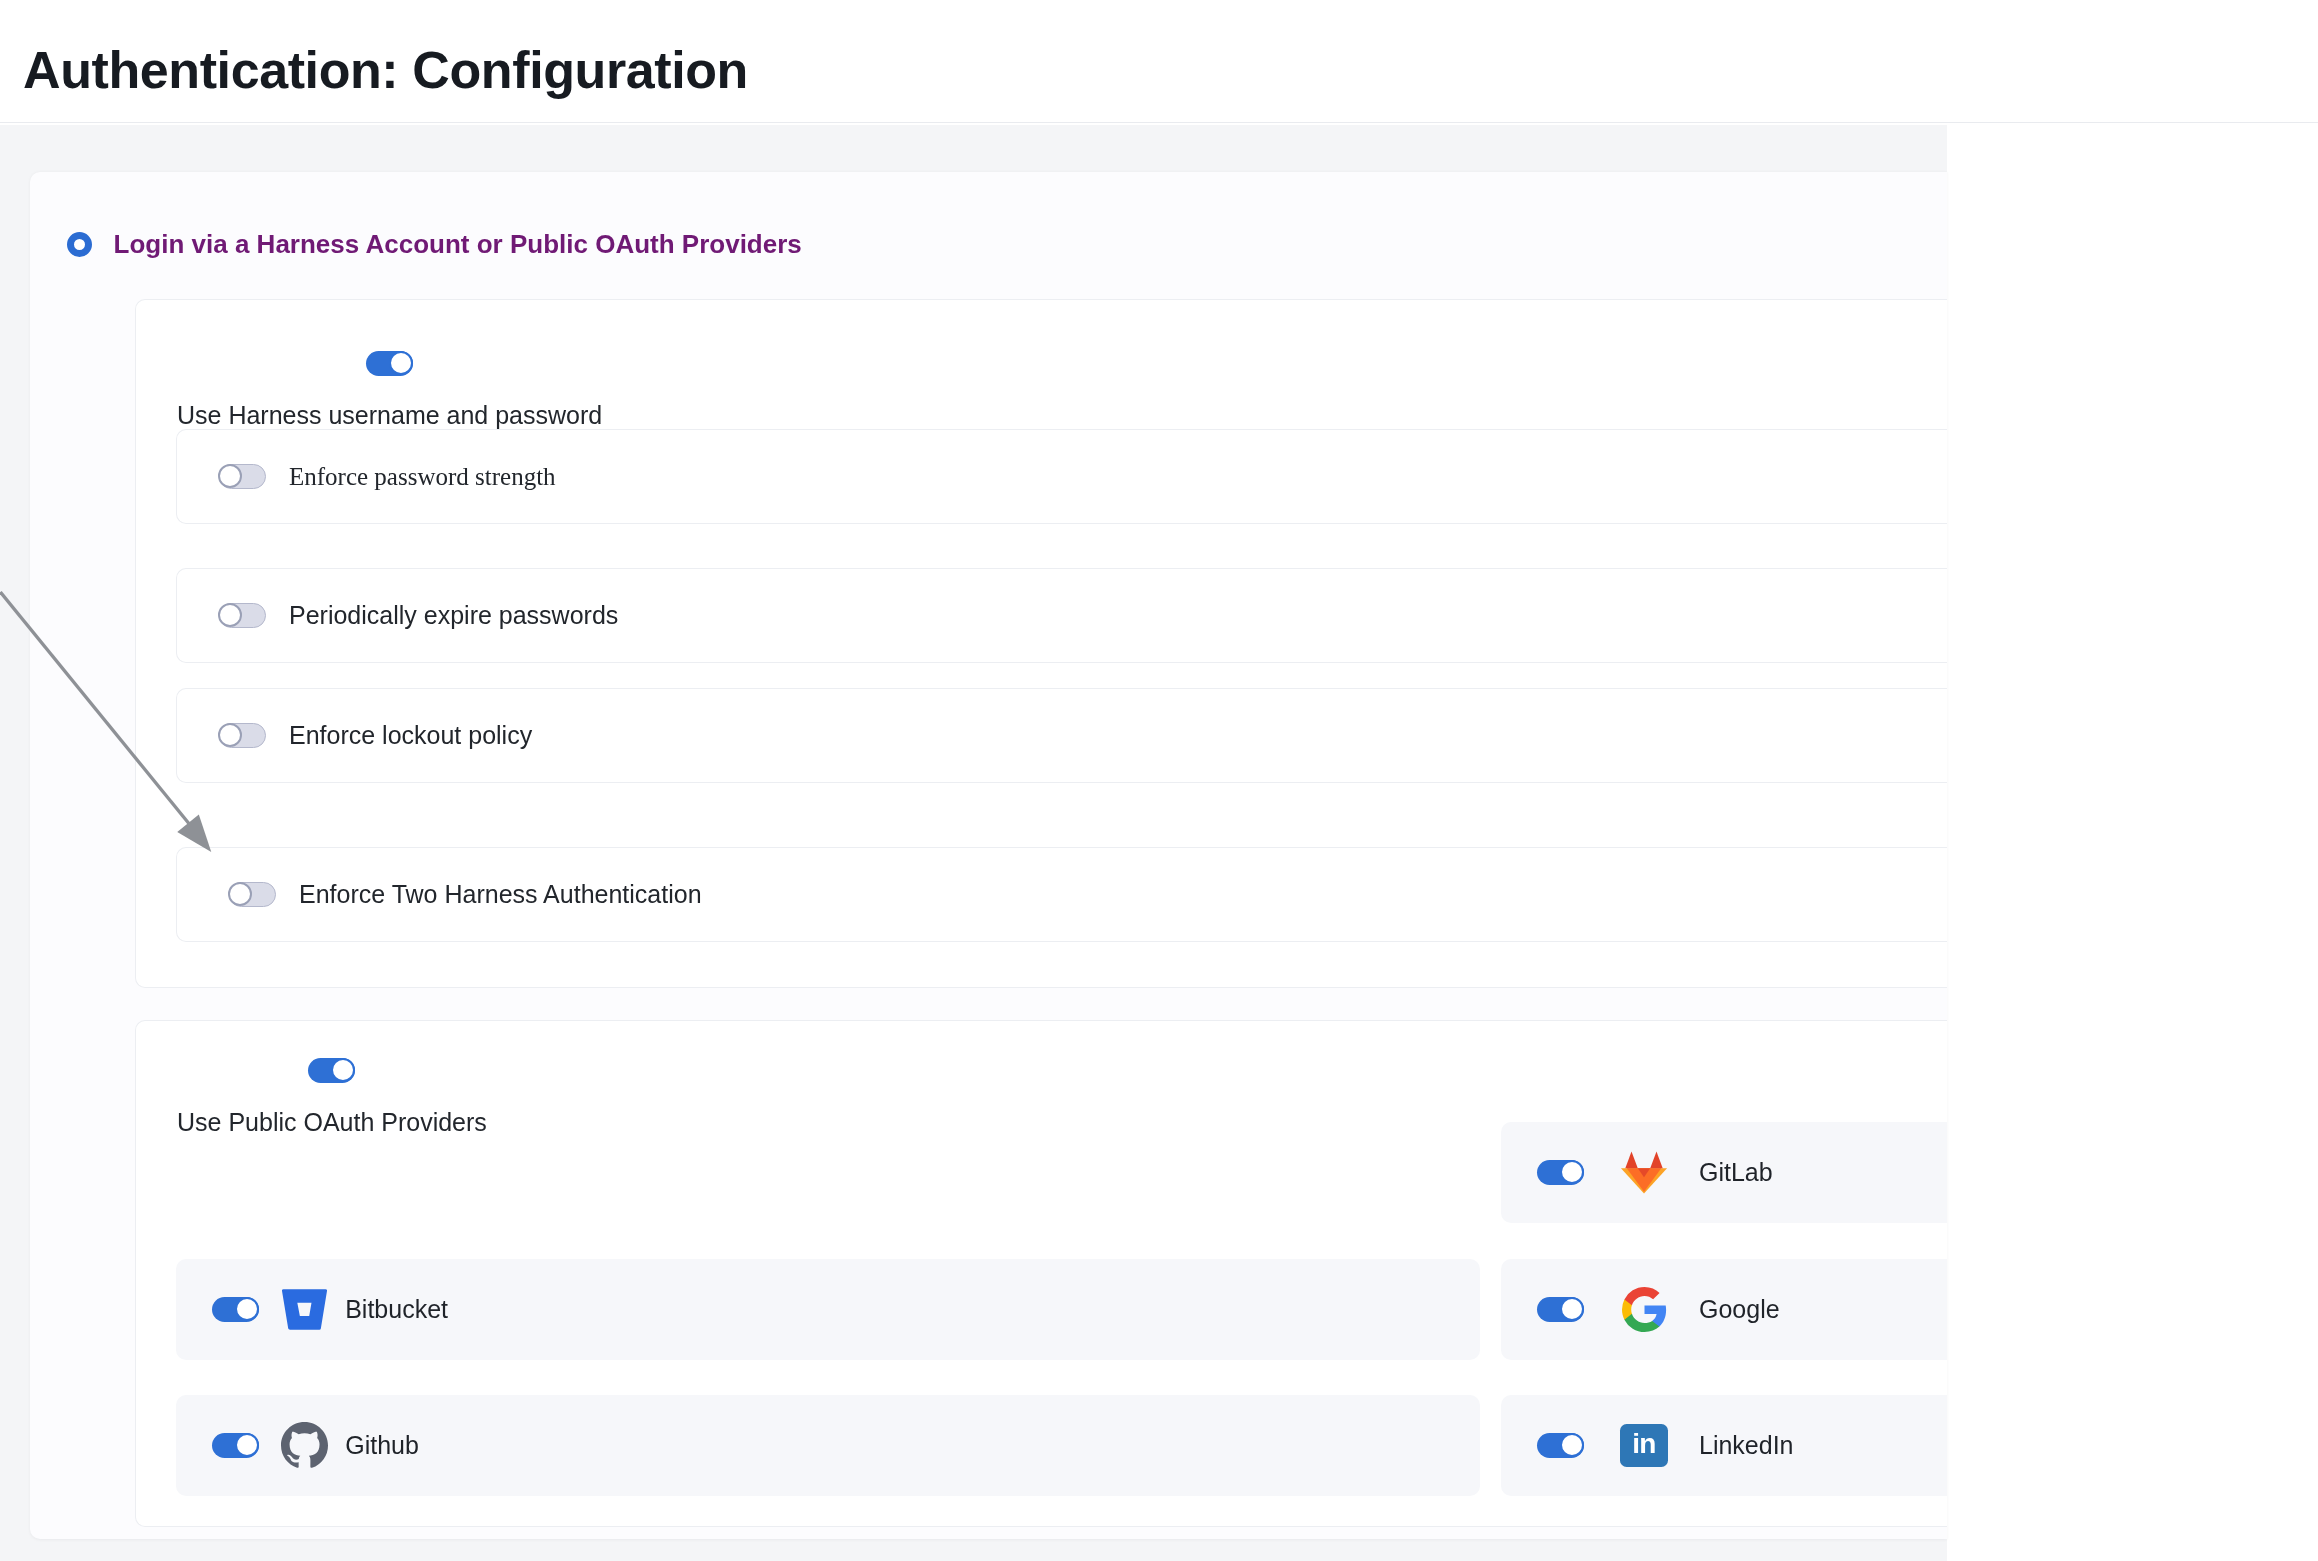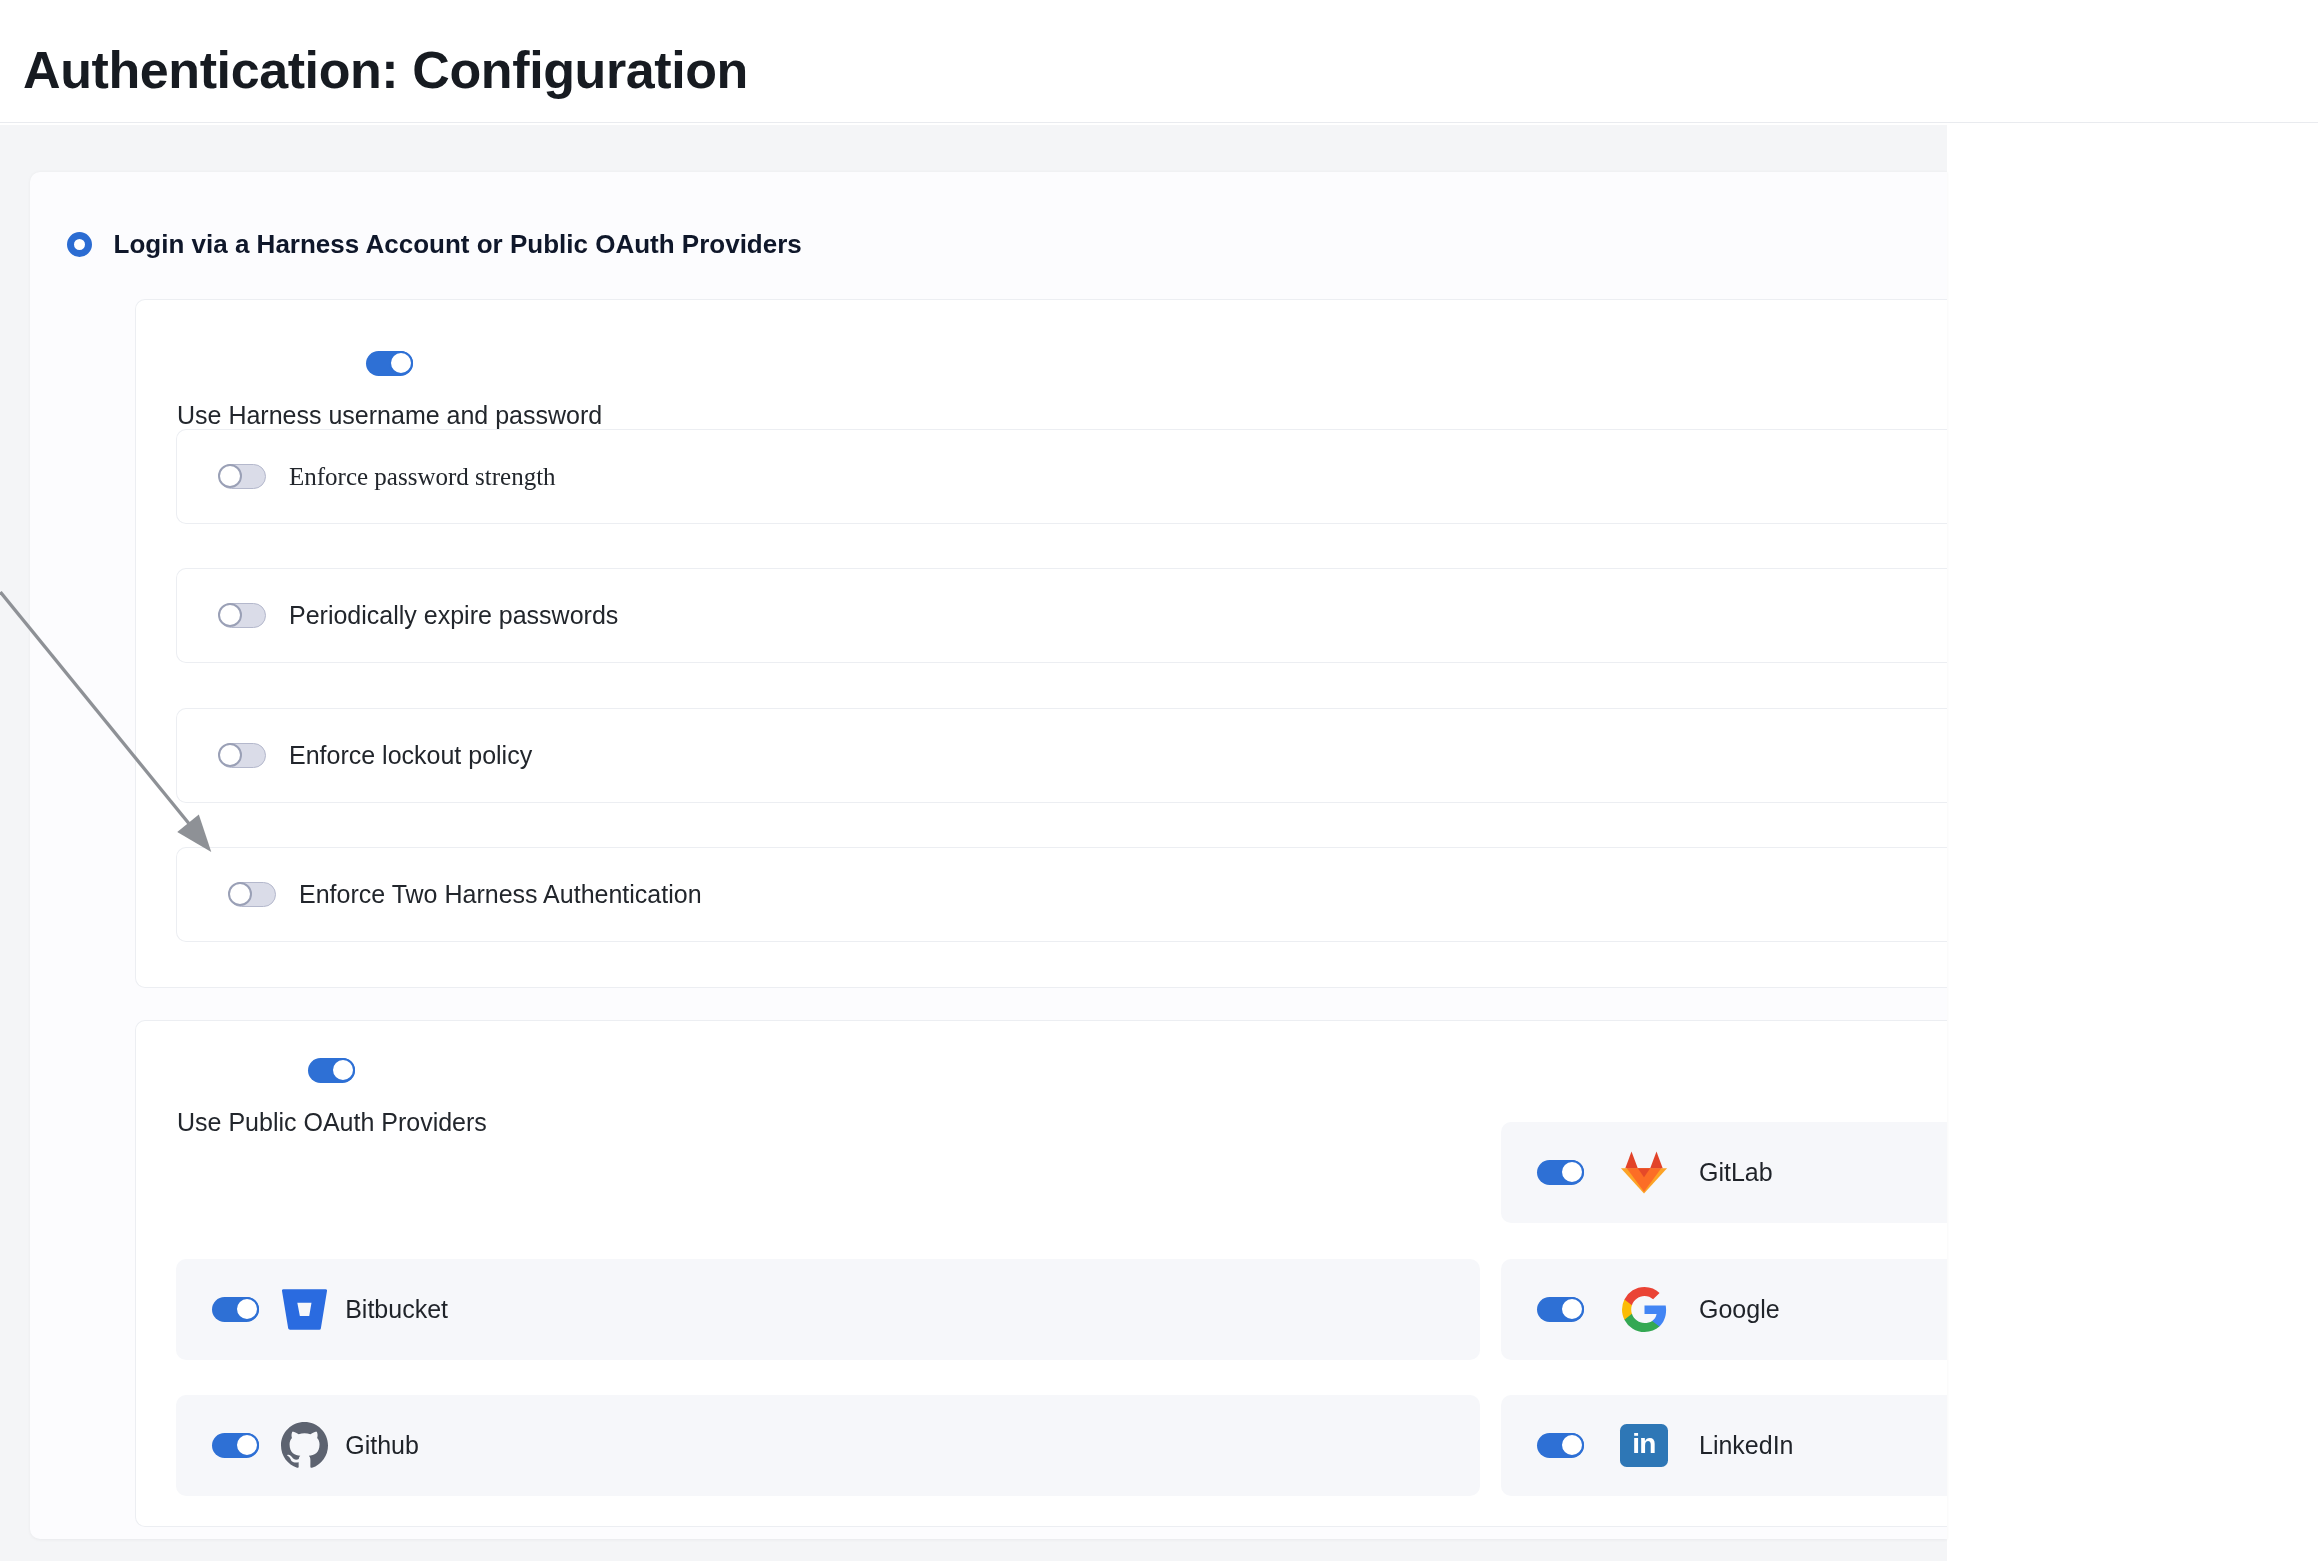--- a/index.html
+++ b/index.html
@@ -32,21 +32,21 @@
 
   
   .radio-row {
     position:absolute; left:37px; top:47px; height:50px;
     display:flex; align-items:center; gap:21.6px;
   }
   .radio {
     width:25px; height:25px; border-radius:50%;
     background:#ffffff; border:7.5px solid #2b6cd2; flex:0 0 auto;
   }
-  .radio-label { font-size:26px; font-weight:bold; color:#0f172a; }
+  .radio-label { font-size:26px; font-weight:bold; color:#701a75; }
 
   
   .card {
     position:absolute; left:105px; right:0;
     background:#ffffff; border:1.7px solid #eceef2; border-right:none;
     border-radius:10px 0 0 10px;
   }
   .card-harness { top:127px; height:689px; }
   .card-oauth   { top:848px; height:507px; }
 
@@ -121,21 +121,21 @@
         <div class="toggle-label">Enforce password strength</div>
       </div>
 
       <div class="subrow" style="top:268px;">
         <div class="toggle off">
             <div class="knob"></div>
           </div>
         <div class="toggle-label">Periodically expire passwords</div>
       </div>
 
-      <div class="subrow" style="top:408px;">
+      <div class="subrow" style="top:388px;">
         <div class="toggle off">
             <div class="knob"></div>
           </div>
         <div class="toggle-label">Enforce lockout policy</div>
       </div>
 
       <div class="subrow indent-more" style="top:547px;">
         <div class="toggle off">
             <div class="knob"></div>
           </div>

